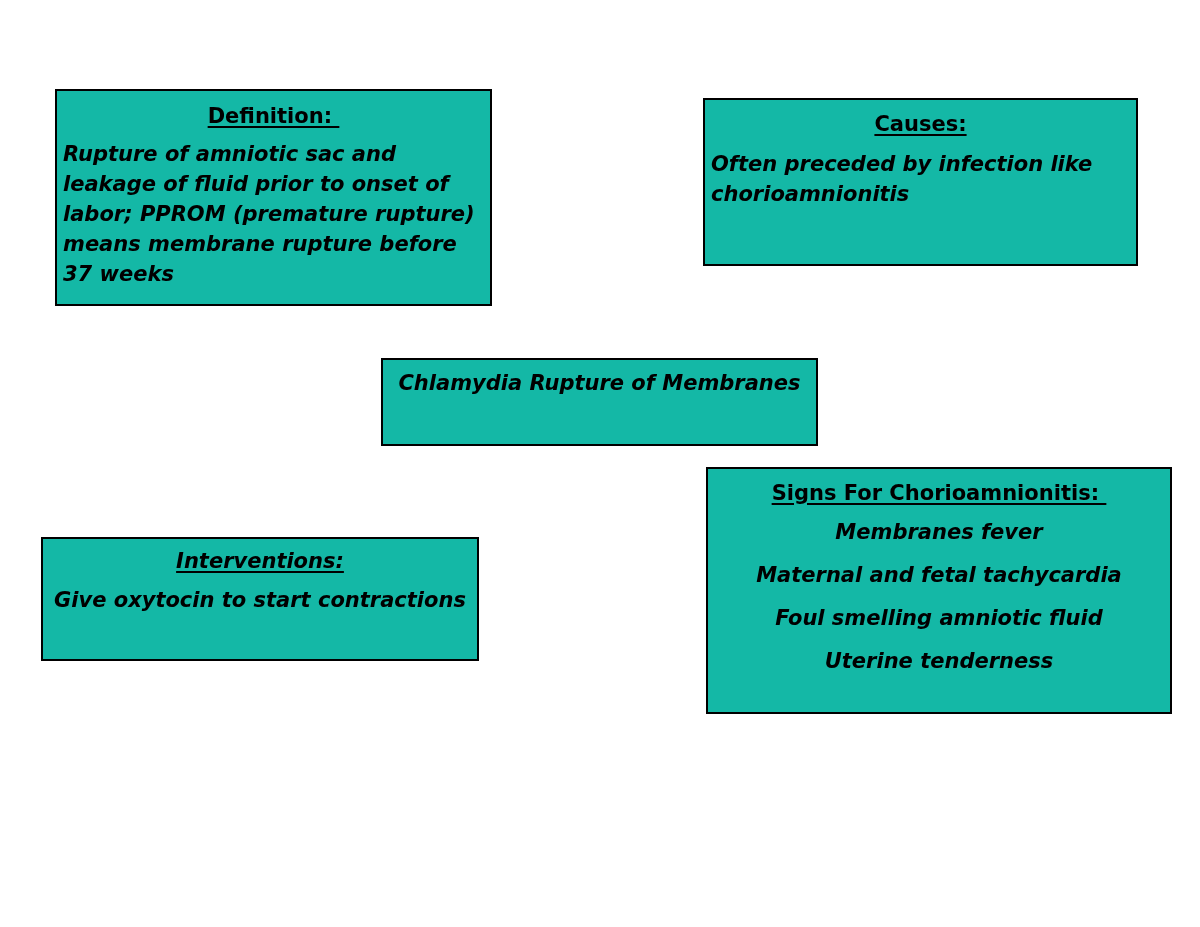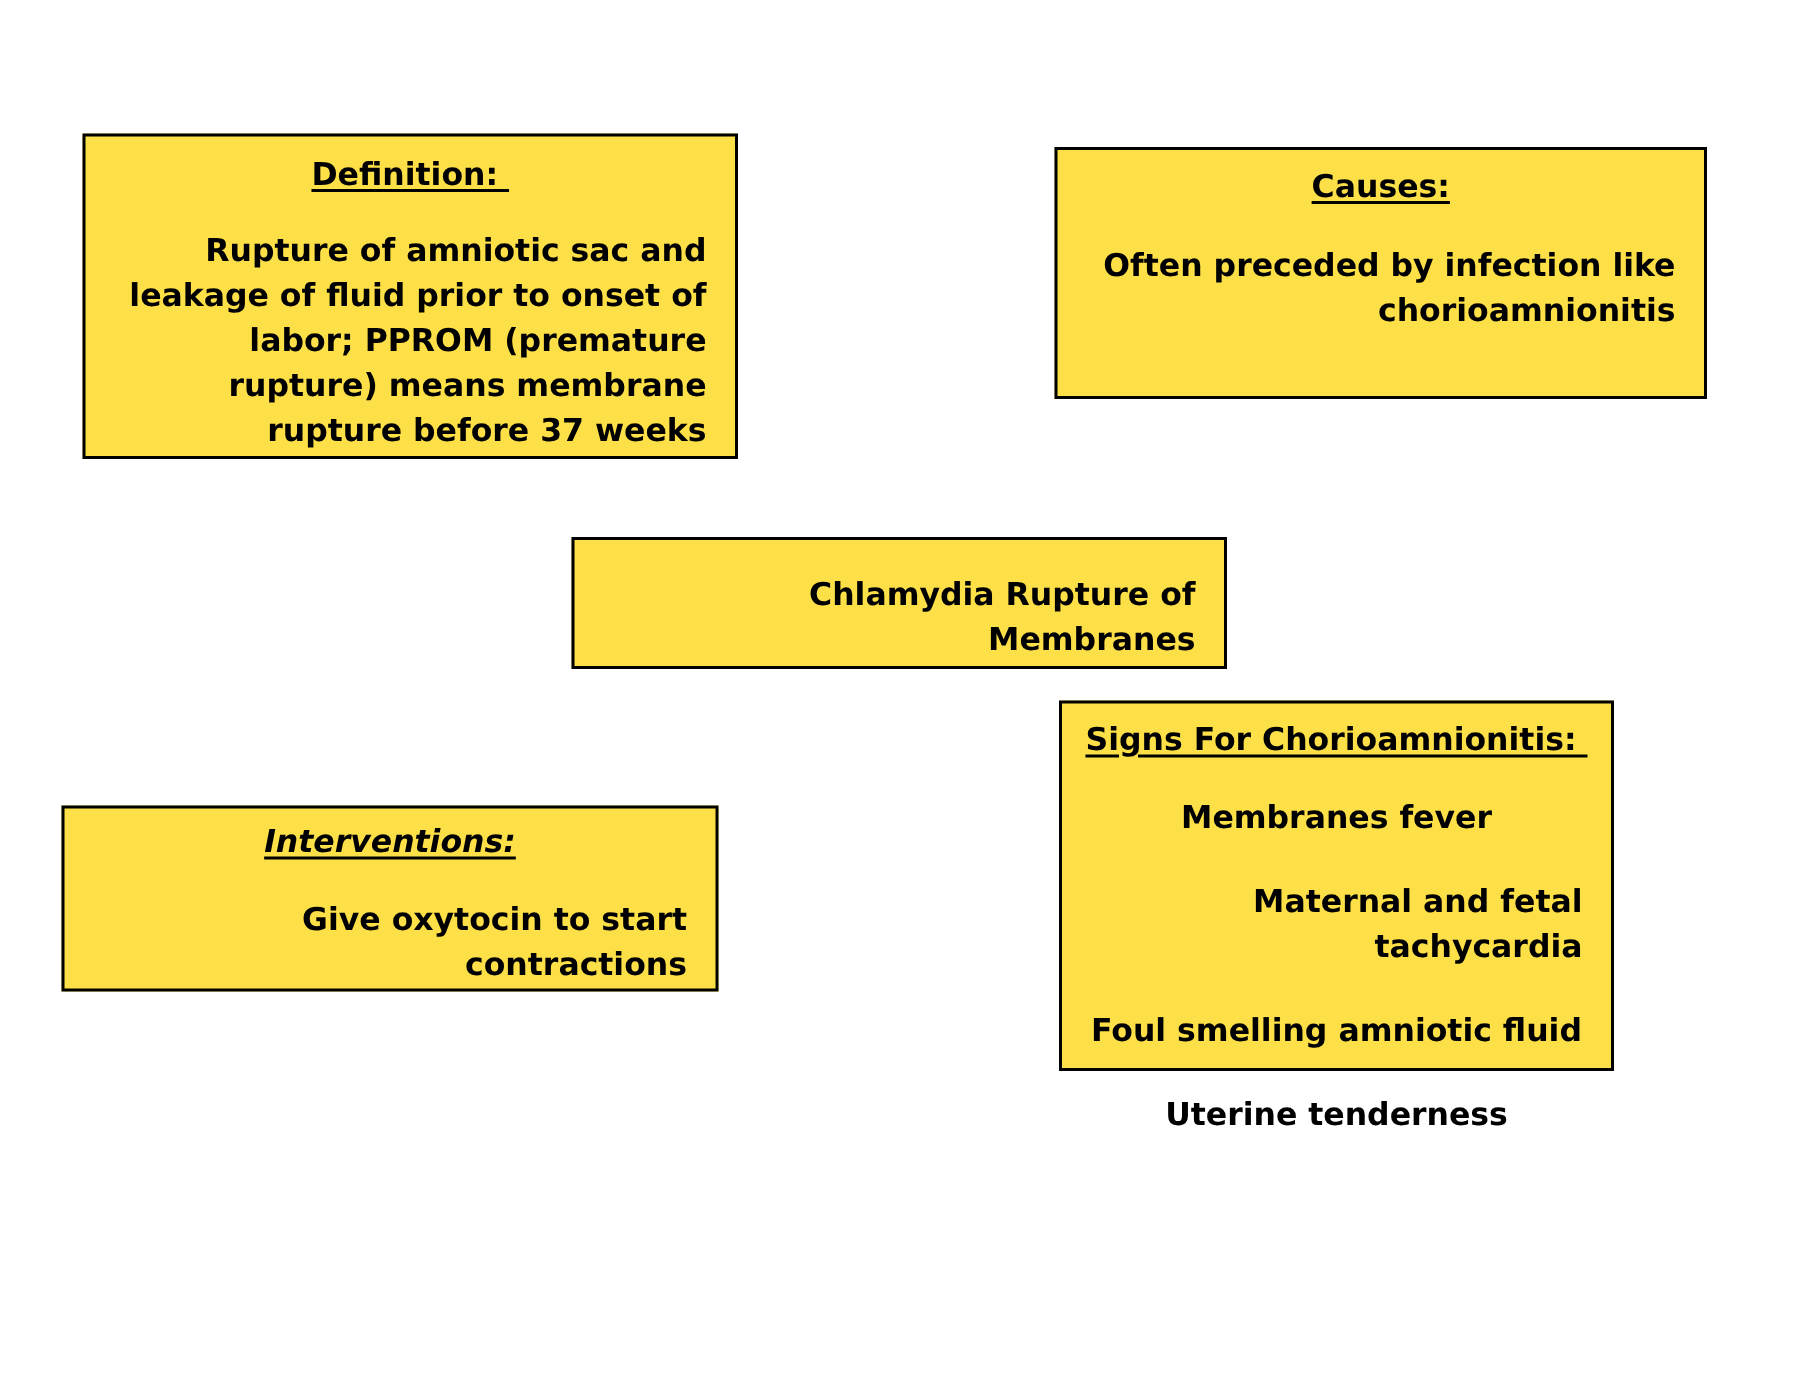--- a/index.html
+++ b/index.html
@@ -18,40 +18,41 @@
   .canvas {
     position: absolute;
     inset: 0;
     width: 1200px;
     height: 927px;
   }
   .box {
     position: absolute;
     box-sizing: border-box;
     border: 2px solid #000000;
-    background: #fde047;
+    background: #14b8a6;
     display: flex;
     flex-direction: column;
     justify-content: center;
     align-items: center;
-    text-align: right;
+    text-align: left;
     font-weight: bold;
     font-size: 21px;
     line-height: 30px;
     padding: 0 6px;
   }
   .box .heading {
     text-decoration: underline;
     text-underline-offset: 3px;
     white-space: pre;
     margin-bottom: 6px;
   }
   .box .para {
-    margin: 13px;
+    margin: 0;
     padding: 0;
+    font-style: italic;
   }
   .box .para + .para {
     margin-top: 12px;
   }
   
   #box-definition {
     left: 55px;  top: 89px;  width: 437px;  height: 217px;
     justify-content: flex-start;
     padding-top: 10px;
   }
@@ -67,21 +68,21 @@
     justify-content: flex-start;
     padding-top: 8px;
   }
   #box-interventions {
     left: 41px;  top: 537px; width: 438px;  height: 124px;
     justify-content: flex-start;
     padding-top: 7px;
   }
   #box-interventions .heading { margin-bottom: 9px; font-style: italic; }
   #box-signs {
-    left: 706px; top: 467px; width: 370px;  height: 247px;
+    left: 706px; top: 467px; width: 466px;  height: 247px;
     justify-content: flex-start;
     padding-top: 9px;
   }
   #box-signs .heading { margin-bottom: 9px; }
   #box-signs .para + .para { margin-top: 13px; }
 </style>
 </head>
 <body>
 
 <div class="canvas">

